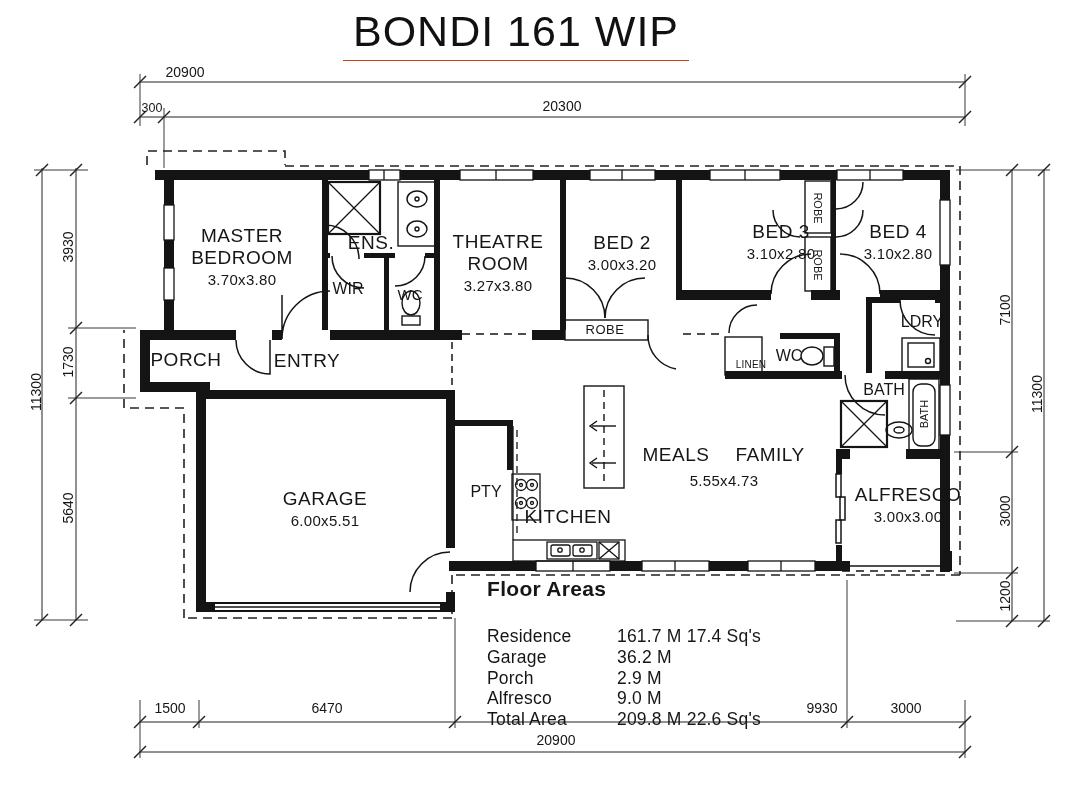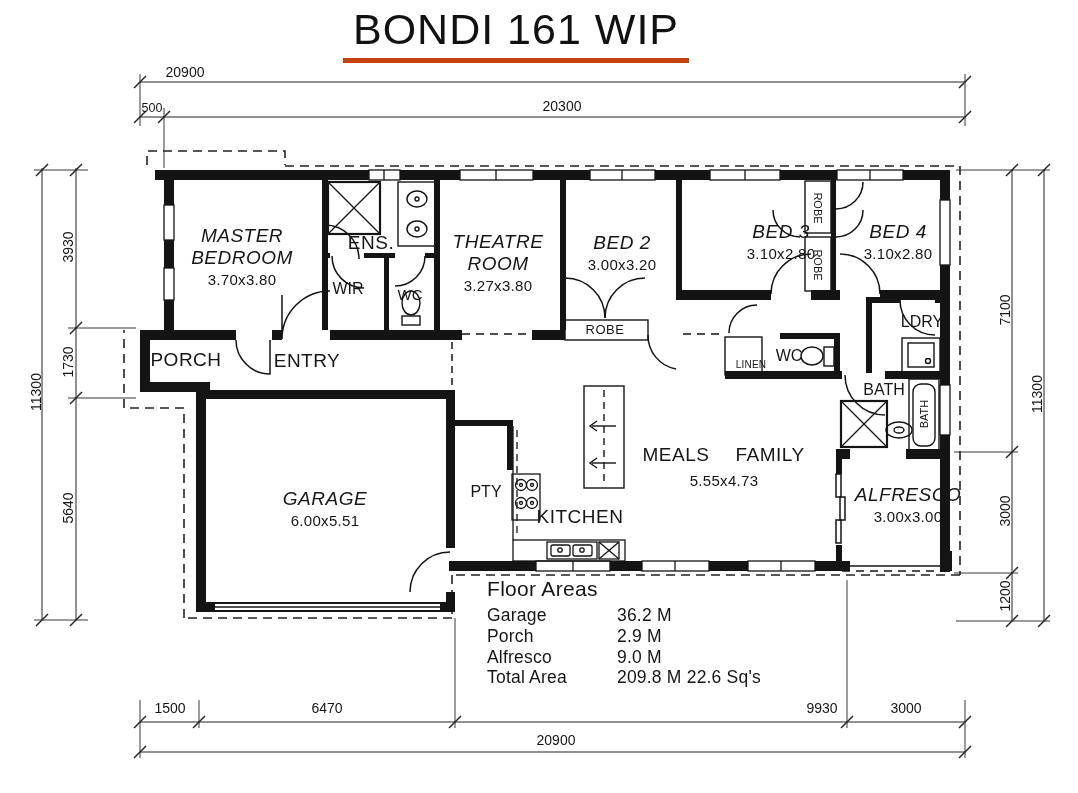--- a/index.html
+++ b/index.html
@@ -4,33 +4,33 @@
 <style>
   html,body{margin:0;padding:0;background:#fff;}
   #canvas{position:relative;width:1078px;height:793px;background:#ffffff;overflow:hidden;
           font-family:"Liberation Sans", sans-serif;color:#111;}
   svg{position:absolute;left:0;top:0;}
   .lbl{position:absolute;transform:translate(-50%,-50%);white-space:nowrap;
        color:#161616;text-align:center;line-height:1.15;}
   .room-name{font-size:19px;letter-spacing:.5px;}
   .room-size{font-size:15px;letter-spacing:.3px;}
   .room-block{position:absolute;transform:translate(-50%,-50%);text-align:center;color:#161616;}
-  .room-block .room-name{display:block;white-space:normal;font-style:italic;}
+  .room-block .room-name{display:block;white-space:normal;}
   .room-block .room-size{display:block;margin-top:2px;}
   .small-lbl{font-size:13px;letter-spacing:.5px;}
   .tiny-lbl{font-size:10px;letter-spacing:.2px;}
   .vert90{transform:translate(-50%,-50%) rotate(90deg);}
   .vertN90{transform:translate(-50%,-50%) rotate(-90deg);}
   .dim{font-size:14px;color:#161616;}
   .dim.vrot{transform:translate(-50%,-50%) rotate(-90deg);}
   #title{position:absolute;left:516px;top:34px;transform:translate(-50%,-50%);
-         font-size:43px;letter-spacing:1px;border-bottom:5px solid #c2410c;
+         font-size:43px;letter-spacing:1px;border-bottom:1px solid #c2410c;
          padding:0 10px 4px 10px;color:#111;}
   #floor-areas{position:absolute;left:487px;top:577px;color:#161616;}
-  #floor-areas .fa-title{font-size:21px;margin-bottom:4px;letter-spacing:.3px;}
+  #floor-areas .fa-title{font-size:21px;margin-bottom:25px;letter-spacing:.3px;font-weight:bold;}
   .fa-row{display:flex;font-size:17.5px;line-height:20.8px;letter-spacing:.2px;}
   .fa-label{width:130px;}
 </style>
 </head>
 <body>
 
 <div id="canvas">
 
 <svg width="1078" height="793" viewBox="0 0 1078 793">
 
@@ -339,48 +339,52 @@
 <div class="lbl tiny-lbl" style="left:744px;top:365px;padding-left:14px;">LINEN</div>
 <div class="lbl" style="left:789px;top:356px;font-size:16px;">WC</div>
 <div class="lbl" style="left:922px;top:322px;font-size:16px;">LDRY</div>
 <div class="lbl" style="left:884px;top:390px;font-size:16px;">BATH</div>
 <div class="lbl vertN90" style="left:924px;top:414px;font-size:11px;">BATH</div>
 <div class="room-block" style="left:325px;top:508px;">
   <span class="room-name">GARAGE</span>
   <span class="room-size">6.00x5.51</span>
 </div>
 <div class="lbl" style="left:486px;top:492px;font-size:16px;">PTY</div>
-<div class="lbl room-name" style="left:580px;top:517px;">KITCHEN</div>
+<div class="lbl room-name" style="left:568px;top:517px;">KITCHEN</div>
 <div class="lbl room-name" style="left:676px;top:455px;">MEALS</div>
 <div class="lbl room-name" style="left:770px;top:455px;">FAMILY</div>
 <div class="lbl room-size" style="left:724px;top:481px;">5.55x4.73</div>
 <div class="room-block" style="left:908px;top:504px;">
   <span class="room-name">ALFRESCO</span>
   <span class="room-size">3.00x3.00</span>
 </div>
 
 <div class="lbl dim" style="left:185px;top:72px;">20900</div>
-<div class="lbl dim" style="left:152px;top:108px;font-size:12.5px;">500</div>
+<div class="lbl dim" style="left:152px;top:108px;font-size:12.5px;">300</div>
 <div class="lbl dim" style="left:562px;top:106px;">20300</div>
 <div class="lbl dim vrot" style="left:36px;top:392px;">11300</div>
 <div class="lbl dim vrot" style="left:68px;top:247px;">3930</div>
 <div class="lbl dim vrot" style="left:68px;top:362px;">1730</div>
 <div class="lbl dim vrot" style="left:68px;top:508px;">5640</div>
 <div class="lbl dim vrot" style="left:1005px;top:310px;">7100</div>
 <div class="lbl dim vrot" style="left:1037px;top:394px;">11300</div>
 <div class="lbl dim vrot" style="left:1005px;top:511px;">3000</div>
 <div class="lbl dim vrot" style="left:1005px;top:596px;">1200</div>
 <div class="lbl dim" style="left:170px;top:708px;">1500</div>
 <div class="lbl dim" style="left:327px;top:708px;text-align:right;">6470</div>
 <div class="lbl dim" style="left:822px;top:708px;">9930</div>
 <div class="lbl dim" style="left:906px;top:708px;">3000</div>
 <div class="lbl dim" style="left:556px;top:740px;">20900</div>
 
 <div id="floor-areas">
   <div class="fa-title">Floor Areas</div>
+  <div class="fa-row">
+    <span class="fa-label">Residence</span>
+    <span class="fa-value">161.7 M 17.4 Sq's</span>
+  </div>
   <div class="fa-row">
     <span class="fa-label">Garage</span>
     <span class="fa-value">36.2 M</span>
   </div>
   <div class="fa-row">
     <span class="fa-label">Porch</span>
     <span class="fa-value">2.9 M</span>
   </div>
   <div class="fa-row">
     <span class="fa-label">Alfresco</span>

